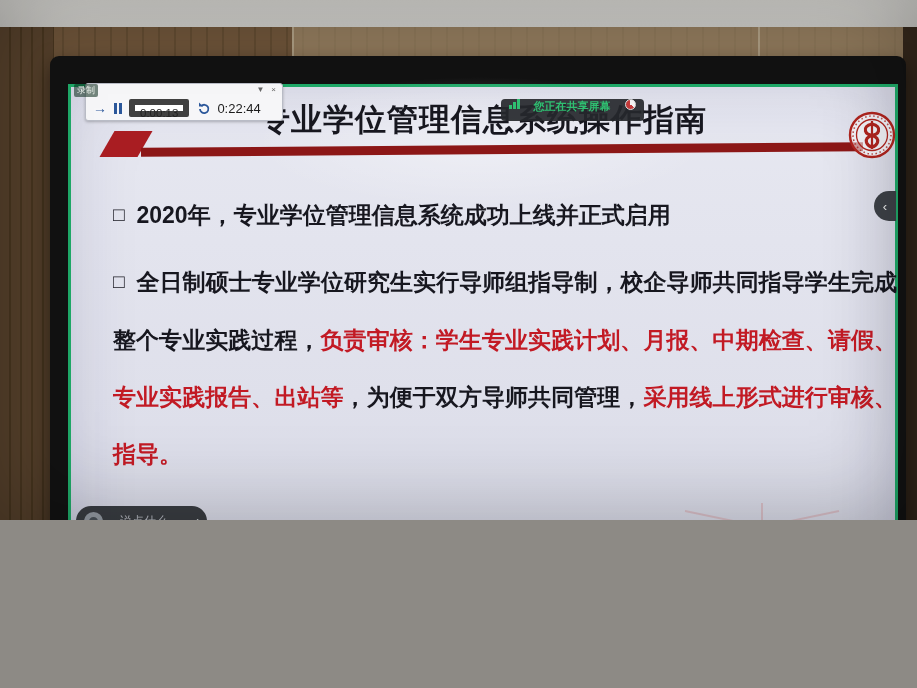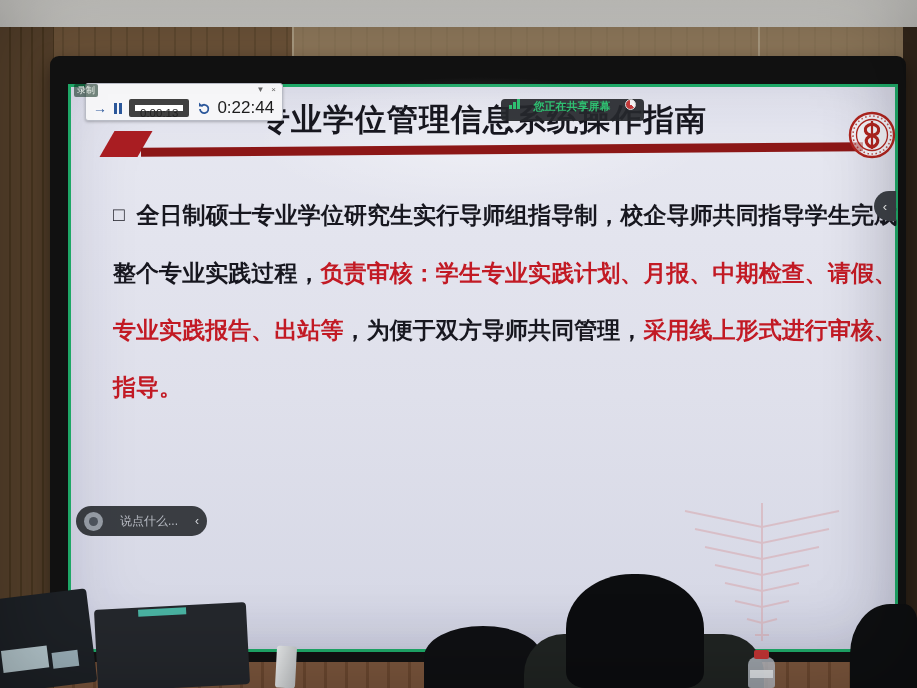--- a/index.html
+++ b/index.html
@@ -1,20 +1,20 @@
 <!DOCTYPE html>
 <html style="--accent-red: #c21a24; --bar-maroon: #8c1717; --share-green: #2fbf71; --office-blue: #2b579a; --ink: #17171f;"><head>
 <meta charset="utf-8">
 <style>
   :root{
     --accent-red:#c21a24; --ink:#17171f; --bar-maroon:#8c1717;
     --share-green:#2fbf71; --office-blue:#2b579a;
   }
   html,body{margin:0;padding:0;background:#8d8a85;}
-  #stage{position:relative;width:917px;height:688px;margin:0 auto;overflow:hidden;
+  #stage{position:relative;width:917px;height:520px;margin:0 auto;overflow:hidden;
          font-family:"Liberation Sans","DejaVu Sans",sans-serif;background:#b9b6b0;}
   #stage *{box-sizing:border-box;}
   .abs{position:absolute;}
 
   
   .ceiling{left:0;top:0;width:917px;height:27px;background:linear-gradient(#d2d1cd,#c6c5c1);}
   .wallband{left:0;top:27px;width:917px;height:33px;
     background:repeating-linear-gradient(90deg,#6b5238 0 14px,#5f4930 14px 16px);}
   .wallband .lightpart{position:absolute;left:292px;top:0;width:625px;height:33px;background:rgba(170,150,118,.55);}
   .wallband .seam{position:absolute;top:0;width:2px;height:33px;background:#a99a80;}
@@ -39,21 +39,21 @@
   .rec-panel{position:absolute;left:14px;top:-4px;width:198px;height:38px;background:#f6f6f8;
     border:1px solid #b9bcc6;border-radius:3px;box-shadow:0 1px 3px rgba(0,0,0,.25);z-index:20;}
   .rec-top{display:flex;justify-content:flex-end;gap:7px;height:12px;padding:1px 6px 0;
     font-size:8px;color:#666;line-height:10px;}
   .rec-row{display:flex;align-items:center;gap:7px;height:24px;padding:0 7px;}
   .fwd{color:var(--office-blue);font-size:14px;font-weight:700;line-height:1;}
   .pause{display:flex;gap:2px;}
   .pause i{display:block;width:3px;height:11px;background:var(--office-blue);}
   .timebox{font-size:11.5px;color:#222;background:#fff;border:6px solid #404040;
     padding:0 5px;height:18px;line-height:16px;border-radius:2px;}
-  .tot{font-size:17px;color:#1c1c1c;}
+  .tot{font-size:13px;color:#1c1c1c;}
 
   
   .banner{position:absolute;left:430px;top:12px;height:22px;padding:0 8px;border-radius:4px;
     background:rgba(38,40,44,.92);display:flex;align-items:flex-start;gap:14px;z-index:25;}
   .bars{display:flex;align-items:flex-end;gap:1.5px;}
   .bars i{display:block;width:2.5px;background:var(--share-green);}
   .bars i:nth-child(1){height:4px;}.bars i:nth-child(2){height:7px;}.bars i:nth-child(3){height:10px;}
   .banner .btxt{font-size:11px;font-weight:700;color:var(--share-green);}
   .stopdot{width:11px;height:11px;border-radius:50%;border:1px solid #ddd;
     background:conic-gradient(#f3f3f3 0 130deg,#c33a3a 130deg 360deg);}
@@ -164,20 +164,21 @@
     <svg class="logo" width="50" height="58" viewBox="0 0 50 58">
       <circle cx="25" cy="28" r="22" fill="rgba(255,255,255,.55)" stroke="#ae241e" stroke-width="2.4"></circle>
       <circle cx="25" cy="28" r="15.5" fill="none" stroke="#ae241e" stroke-width="1.3"></circle>
       <circle cx="25" cy="28" r="19" fill="none" stroke="#ae241e" stroke-width="1.6" stroke-dasharray="1.5 2.6" opacity=".8"></circle>
       <path d="M25 17 q-8 2 -6.5 7 q1 3.5 6.5 4.5 q-7 2 -5.5 7 q1.5 4 5.5 4.5" fill="none" stroke="#ae241e" stroke-width="3.2" stroke-linecap="round"></path>
       <path d="M25 17 q8 2 6.5 7 q-1 3.5 -6.5 4.5 q7 2 5.5 7 q-1.5 4 -5.5 4.5" fill="none" stroke="#ae241e" stroke-width="3.2" stroke-linecap="round"></path>
       <line x1="25" y1="14" x2="25" y2="42" stroke="#ae241e" stroke-width="2.2"></line>
     </svg>
 
     <div class="bullets">
+        <p class="bullet"><span class="marker">□</span><span class="seg-black">2020年，专业学位管理信息系统成功上线并正式启用</span></p>
         <p class="bullet"><span class="marker">□</span><span class="seg-black">全日制硕士专业学位研究生实行导师组指导制，校企导师共同指导学生完成整个专业实践过程，</span><span class="seg-red">负责审核：学生专业实践计划、月报、中期检查、请假、专业实践报告、出站等</span><span class="seg-black">，为便于双方导师共同管理，</span><span class="seg-red">采用线上形式进行审核、指导。</span></p>
       </div>
 
     <svg class="watermark" width="170" height="155" viewBox="0 0 170 155">
       <g fill="none" stroke="#d8a3a8" stroke-width="2">
         <path d="M8 18 L85 34 L162 18"></path>
           <path d="M18 36 L85 50 L152 36"></path>
         <path d="M28 54 L85 66 L142 54"></path>
           <path d="M38 72 L85 82 L132 72"></path>
         <path d="M48 90 L85 98 L122 90"></path>

